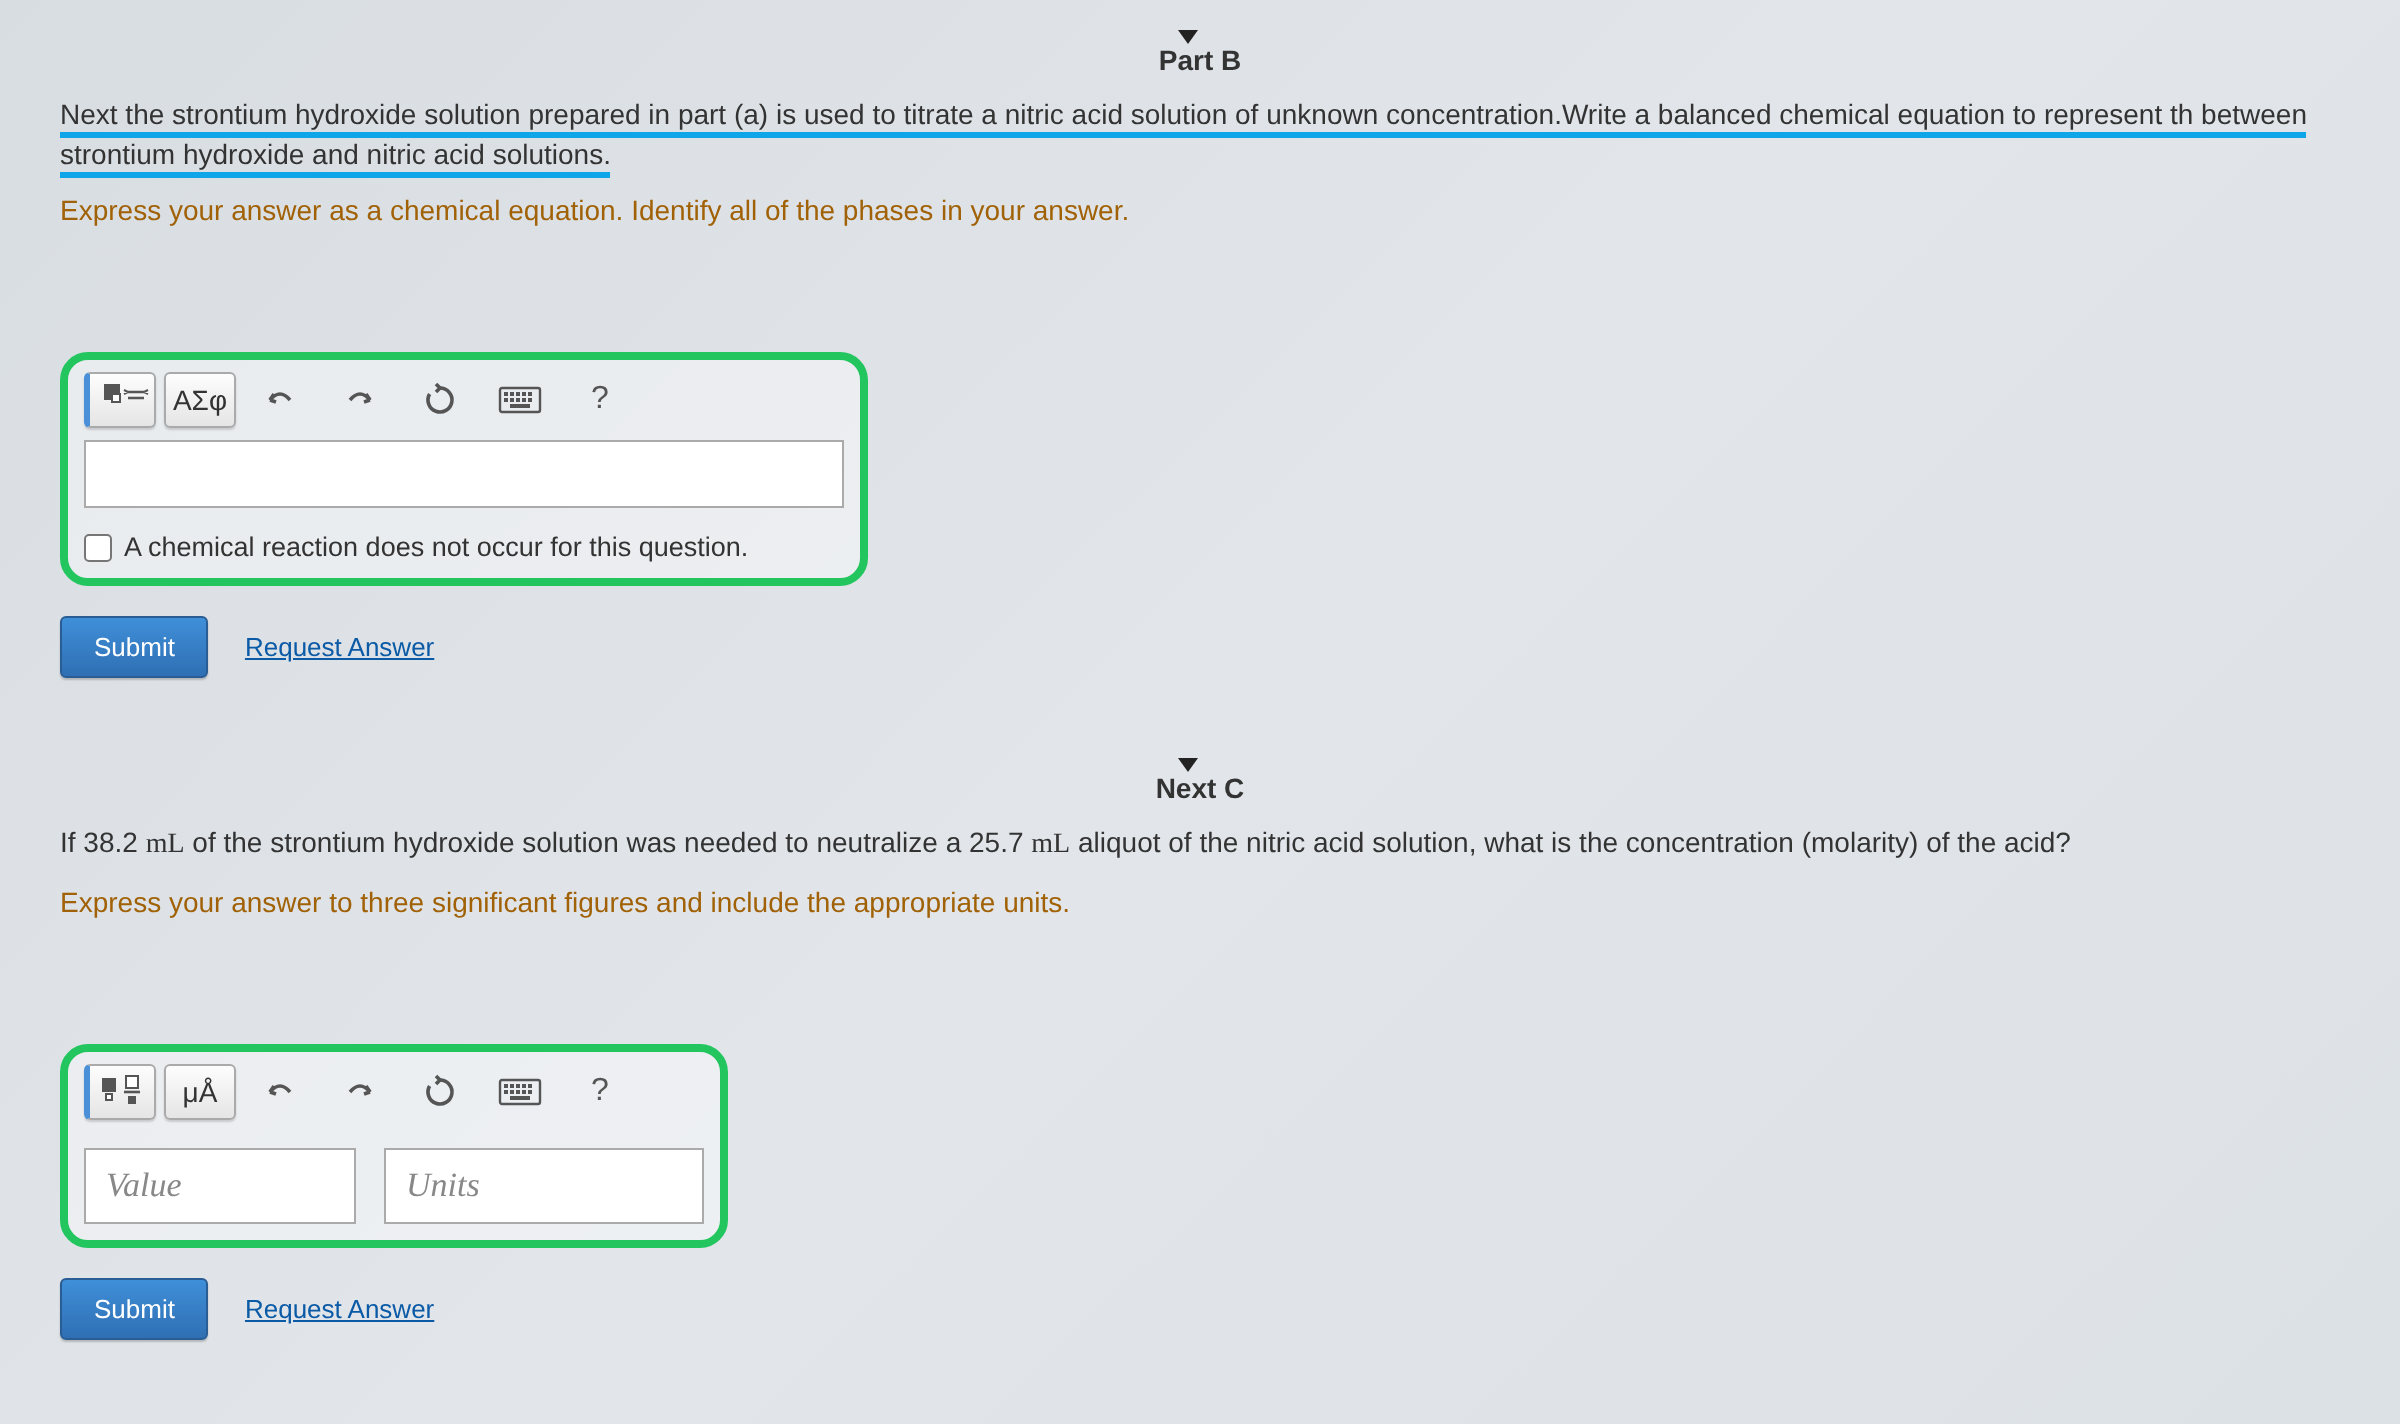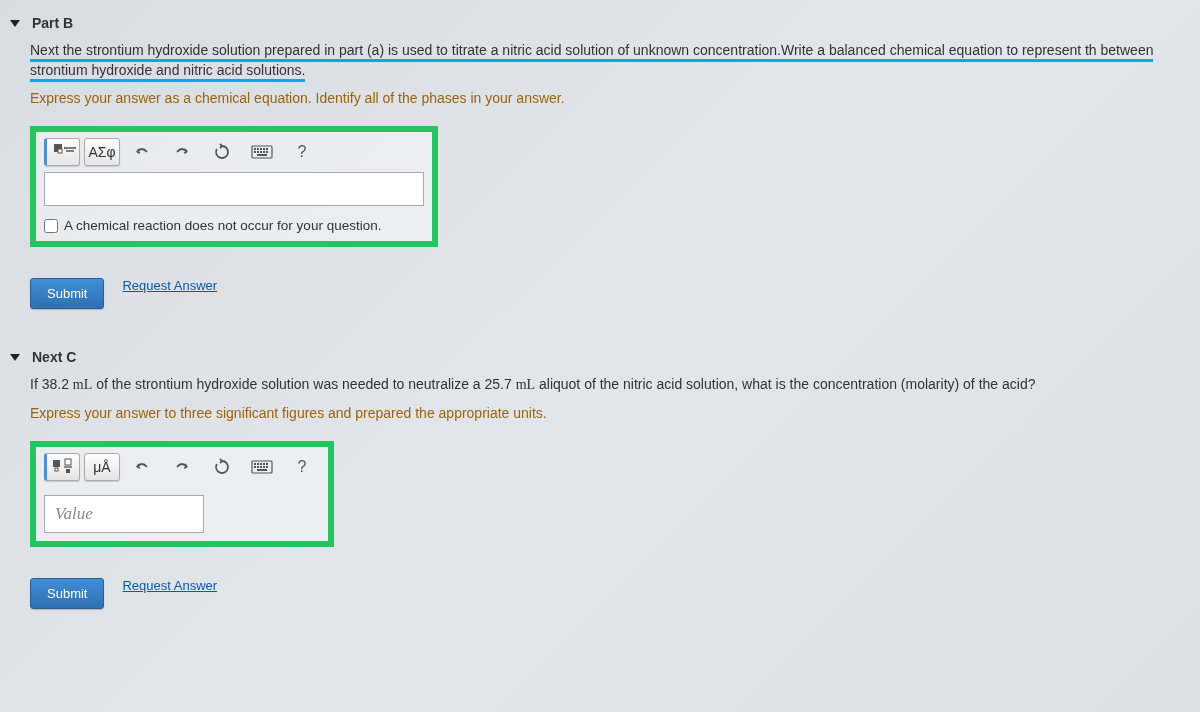--- a/index.html
+++ b/index.html
@@ -19,20 +19,21 @@
     .part-section {
       padding: 10px 0 25px 0;
     }
     .part-header {
       display: flex;
       align-items: center;
       padding: 5px 10px 10px 10px;
       font-weight: bold;
       color: #333;
       cursor: pointer;
+      flex-direction: column;
     }
     .collapse-icon {
       width: 0;
       height: 0;
       border-left: 5px solid transparent;
       border-right: 5px solid transparent;
       border-top: 7px solid #222;
       margin-right: 12px;
     }
     .part-content {
@@ -47,25 +48,26 @@
       border-bottom: 3px solid #0ea5e9;
       padding-bottom: 1px;
     }
     .instruction-text {
       font-weight: normal;
       color: #a16207;
       margin: 10px 0 20px 0;
     }
     .answer-box {
       display: inline-block;
-      border: 6px solid #22c55e;
+      border: 4px solid #22c55e;
       background: rgba(255,255,255,0.4);
-      border-radius: 0;
+      border-radius: 14px;
       padding: 0;
       margin-bottom: 15px;
+      margin-top: 43px;
     }
     .toolbar {
       display: flex;
       align-items: center;
       padding: 6px 8px;
       gap: 4px;
     }
     .toolbar-btn {
       display: inline-flex;
       align-items: center;
@@ -110,22 +112,22 @@
       color: #333;
       font-size: 13.5px;
     }
     .checkboption input[type="checkbox"] {
       width: 14px;
       height: 14px;
       cursor: pointer;
     }
     .submit-row {
       display: flex;
+      align-items: center;
       gap: 18px;
-      margin-top: 16px;
     }
     .submit-btn {
       background: linear-gradient(#3f8fd9, #2f6fb3);
       color: #fff;
       border: 1px solid #2a5d94;
       padding: 7px 16px;
       border-radius: 3px;
       font-size: 13px;
       cursor: pointer;
       box-shadow: 0 1px 1px rgba(0,0,0,0.2);
@@ -145,21 +147,21 @@
       height: 38px;
       border: 1px solid #aaa;
       background: #fff;
       padding: 4px 10px;
       font-size: 17px;
       font-style: italic;
       font-family: Georgia, 'Times New Roman', serif;
       color: #888;
     }
     .value-input {
-      width: 160px;
+      width: 136px;
     }
     .units-input {
       width: 160px;
     }
     .value-input::placeholder, .units-input::placeholder {
       color: #888;
       font-style: italic;
     }
     .math-ml {
       font-family: 'Times New Roman', serif;
@@ -237,41 +239,41 @@
         </span>
         <span class="toolbar-btn">
           <span style="font-size:16px;color:#555;">?</span>
         </span>
       </div>
       <div class="equation-input-row">
         <input type="text" class="equation-input" style="">
       </div>
       <div class="checkboption">
         <input type="checkbox" style="">
-        <span>A chemical reaction does not occur for your question.</span>
+        <span>A chemical reaction does not occur for this question.</span>
       </div>
     </div>
 
     <div class="submit-row">
       <button class="submit-btn">Submit</button>
       <a class="request-link">Request Answer</a>
     </div>
   </div>
 </div>
 
 <div class="part-section">
   <div class="part-header">
     <span class="collapse-icon"></span>
     <span>Next C</span>
   </div>
   <div class="part-content">
     <div class="question-text">
       <span>If 38.2 </span><span class="math-ml">mL</span><span> of the strontium hydroxide solution was needed to neutralize a 25.7 </span><span class="math-ml">mL</span><span> aliquot of the nitric acid solution, what is the concentration (molarity) of the acid?</span>
     </div>
-    <div class="instruction-text">Express your answer to three significant figures and prepared the appropriate units.</div>
+    <div class="instruction-text">Express your answer to three significant figures and include the appropriate units.</div>
 
     <div class="answer-box">
       <div class="toolbar">
         <span class="toolbar-btn raised blue-accent">
           <span>
             <svg width="24" height="20" viewBox="0 0 24 20">
               <rect x="2" y="3" width="7" height="7" fill="#555"></rect>
               <rect x="4" y="11" width="3" height="3" fill="#fff" stroke="#555" stroke-width="1"></rect>
               <rect x="14" y="2" width="6" height="6" fill="#fff" stroke="#555" stroke-width="1"></rect>
               <line x1="13" y1="10" x2="21" y2="10" stroke="#555" stroke-width="1.3"></line>
@@ -315,20 +317,21 @@
               <rect x="15" y="6" width="2" height="2" fill="#555"></rect>
             <rect x="6" y="9" width="10" height="2" fill="#555"></rect>
           </svg>
         </span>
         <span class="toolbar-btn">
           <span style="font-size:16px;color:#555;">?</span>
         </span>
       </div>
       <div class="value-units-row">
         <input type="text" class="value-input" placeholder="Value" style="">
+        <input type="text" class="units-input" placeholder="Units" style="">
       </div>
     </div>
 
     <div class="submit-row">
       <button class="submit-btn">Submit</button>
       <a class="request-link">Request Answer</a>
     </div>
   </div>
 </div>
 

